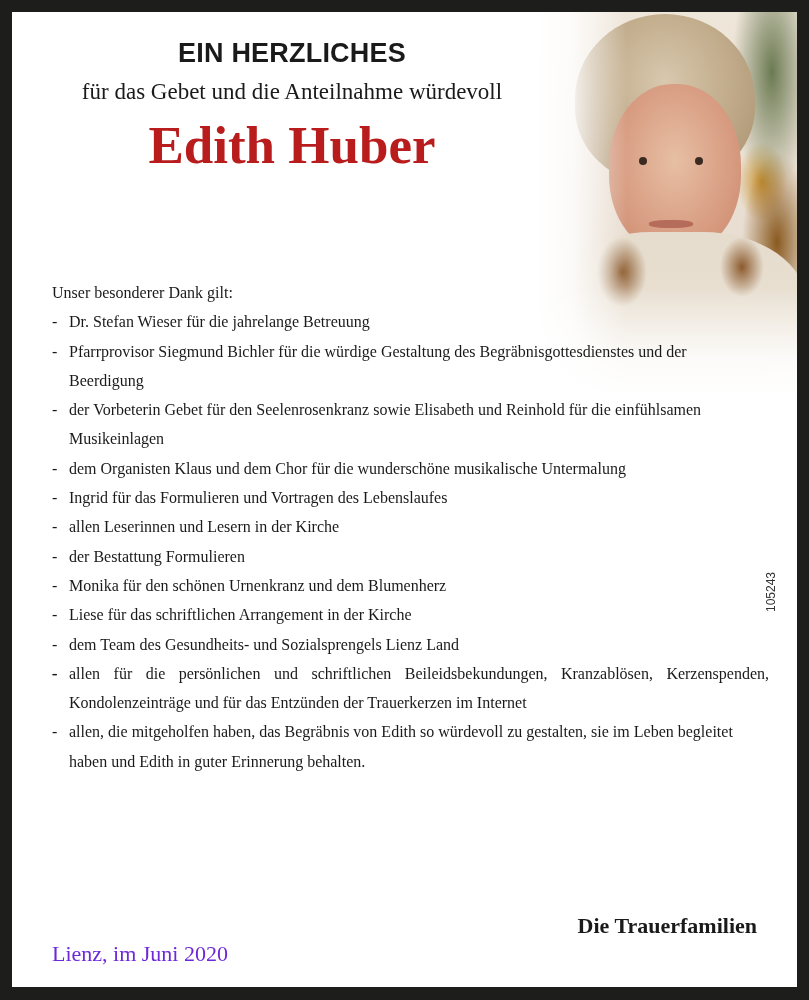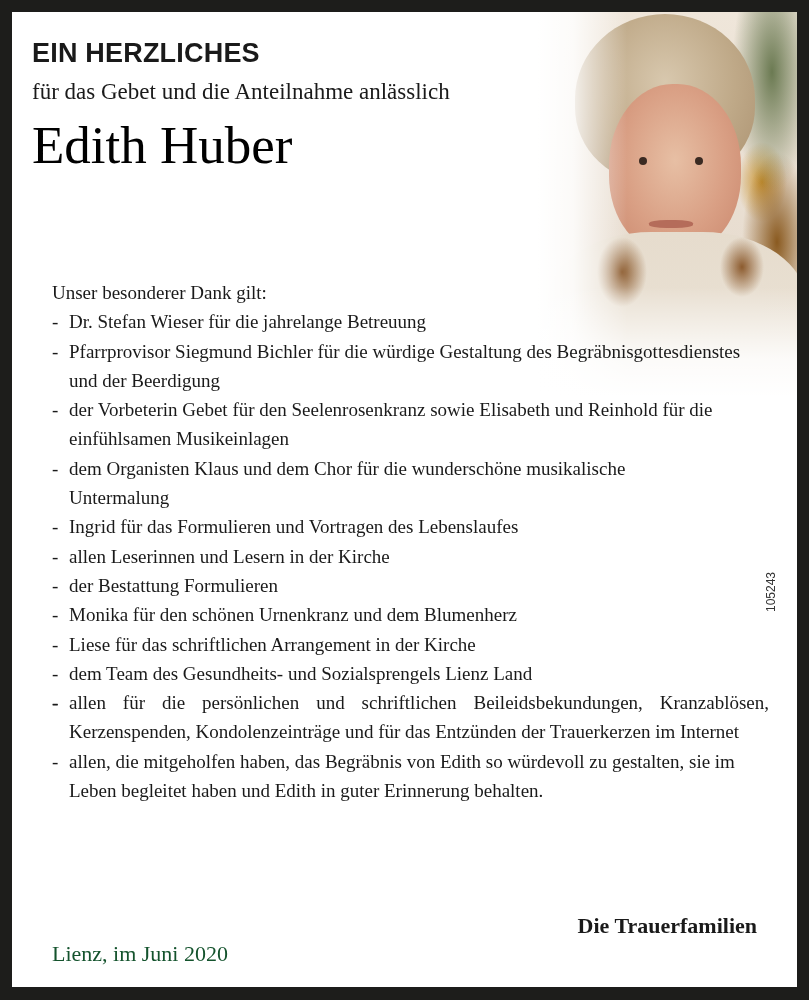--- a/index.html
+++ b/index.html
@@ -72,68 +72,68 @@
       background: linear-gradient(90deg, #fff 0%, rgba(255,255,255,0.85) 40%, rgba(255,255,255,0) 100%);
     }
     .photo .fade-bottom {
       position: absolute; left: 0; bottom: 0; width: 100%; height: 110px;
       background: linear-gradient(180deg, rgba(255,255,255,0) 0%, rgba(255,255,255,0.85) 65%, #fff 100%);
     }
 
     .header {
       position: absolute;
       left: 20px; width: 520px; top: 22px;
-      text-align: left;
+      text-align: center;
     }
     .headline {
       font-family: "Liberation Sans", sans-serif;
       font-weight: bold;
       font-size: 27px;
       line-height: 38px;
       color: #1a1a1a;
       letter-spacing: 0.2px;
     }
     .subline {
       margin-top: 6px;
       font-size: 23px;
       line-height: 28px;
       color: #1a1a1a;
     }
     .name {
       margin-top: 8px;
-      font-weight: normal;
+      font-weight: bold;
       font-size: 53px;
       line-height: 62px;
-      color: #000000;
+      color: #b91c1c;
     }
 
     .body-text {
       position: absolute;
       left: 40px; top: 266px;
       width: 710px;
-      font-size: 19px;
+      font-size: 16px;
       line-height: 29.3px;
       color: #1a1a1a;
     }
     .intro { margin: 0; }
     .list { margin: 0; padding: 0; list-style: none; }
     .list li {
       position: relative;
       padding-left: 17px;
     }
     .list li .dash {
       position: absolute; left: 0; top: 0;
     }
     .list li.justify { text-align: justify; }
 
     .footer-left {
       position: absolute;
       left: 40px; top: 928px;
       font-size: 22px; line-height: 28px;
-      color: #14532d;
+      color: #6d28d9;
     }
     .footer-right {
       position: absolute;
       right: 40px; top: 900px;
       font-size: 22px; line-height: 28px;
       font-weight: bold;
       color: #1a1a1a;
     }
     .ad-code {
       position: absolute;
@@ -161,21 +161,21 @@
     <div class="scarf"></div>
     <div class="fade-left"></div>
     <div class="fade-bottom"></div>
   </div>
 
   <div class="header">
     <div class="headline">
       <div>EIN HERZLICHES</div>
     </div>
     <div class="subline">
-      <div>für das Gebet und die Anteilnahme anlässlich</div>
+      <div>für das Gebet und die Anteilnahme würdevoll</div>
     </div>
     <div class="name">Edith Huber</div>
   </div>
 
   <div class="body-text">
     <p class="intro">Unser besonderer Dank gilt:</p>
     <ul class="list">
       <li><span class="dash">-</span><span>Dr. Stefan Wieser für die jahrelange Betreuung</span></li>
       <li style="width:690px"><span class="dash">-</span><span>Pfarrprovisor Siegmund Bichler für die würdige Gestaltung des Begräbnisgottesdienstes und der Beerdigung</span></li>
       <li style="width:675px"><span class="dash">-</span><span>der Vorbeterin Gebet für den Seelenrosenkranz sowie Elisabeth und Reinhold für die einfühlsamen Musikeinlagen</span></li>

